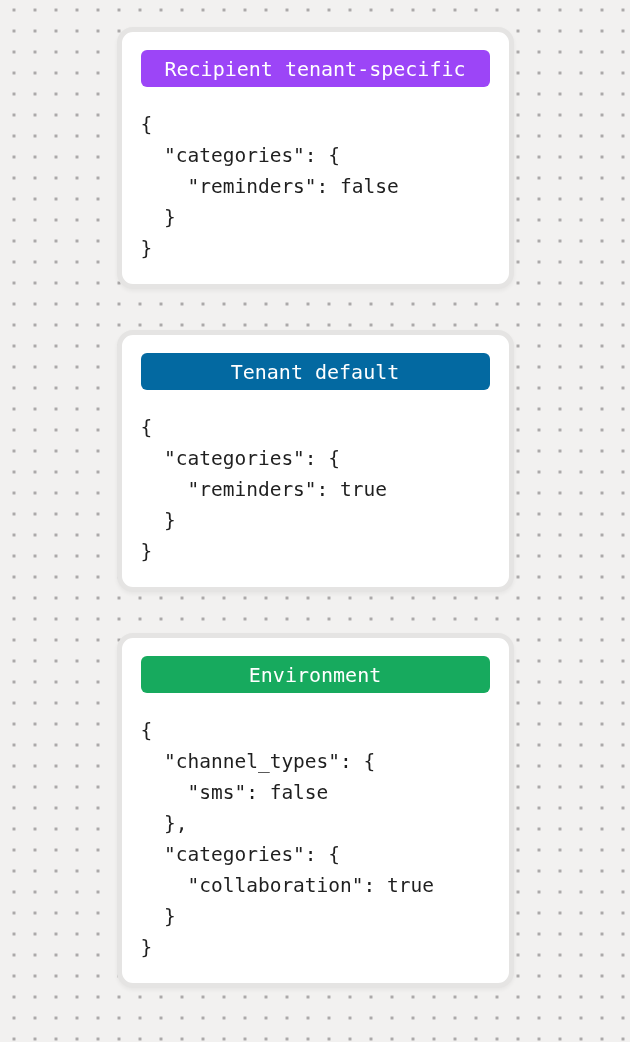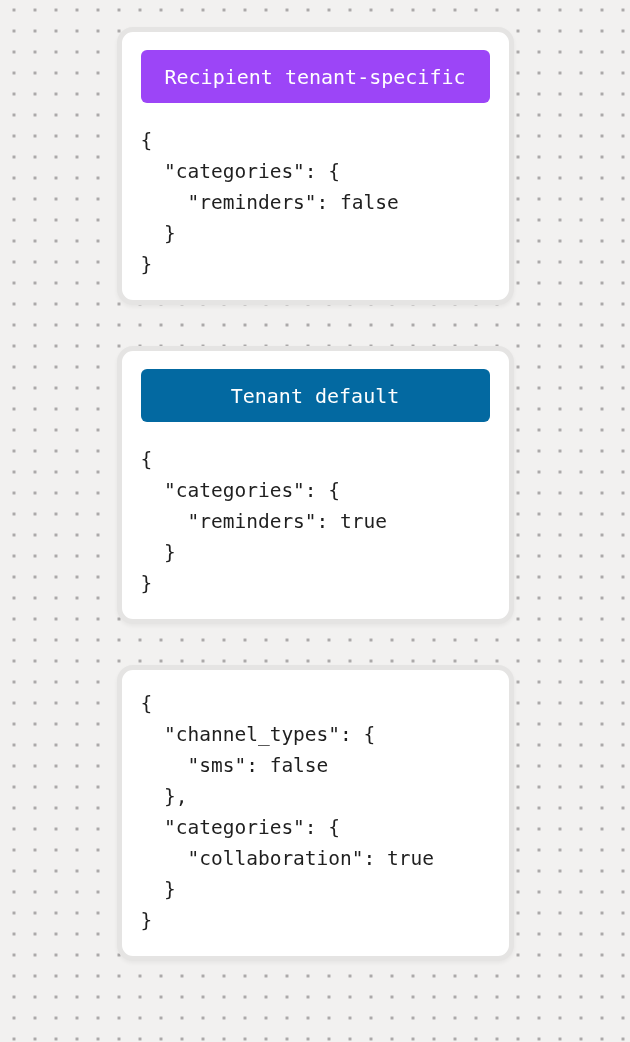--- a/index.html
+++ b/index.html
@@ -26,21 +26,21 @@
   .card {
     box-sizing: border-box;
     width: 397px;
     background: #ffffff;
     border: 5px solid #e5e4e3;
     border-radius: 16px;
     padding: 18px 19px 20px 19px;
     box-shadow: 0 2px 4px rgba(0,0,0,0.05);
   }
   .badge {
-    height: 53px;
+    height: 37px;
     border-radius: 6px;
     display: flex;
     align-items: center;
     justify-content: center;
     color: #ffffff;
     font-size: 20px;
     margin-bottom: 22px;
     letter-spacing: 0;
   }
   .code {
@@ -69,20 +69,21 @@
   <section class="card">
     <div class="badge" style="background-color: #0369a1;">Tenant default</div>
     <pre class="code">{
   "categories": {
     "reminders": true
   }
 }</pre>
   </section>
 
   <section class="card">
+    <div class="badge" style="background-color: rgb(23, 170, 94);">Environment</div>
     <pre class="code">{
   "channel_types": {
     "sms": false
   },
   "categories": {
     "collaboration": true
   }
 }</pre>
   </section>
 

